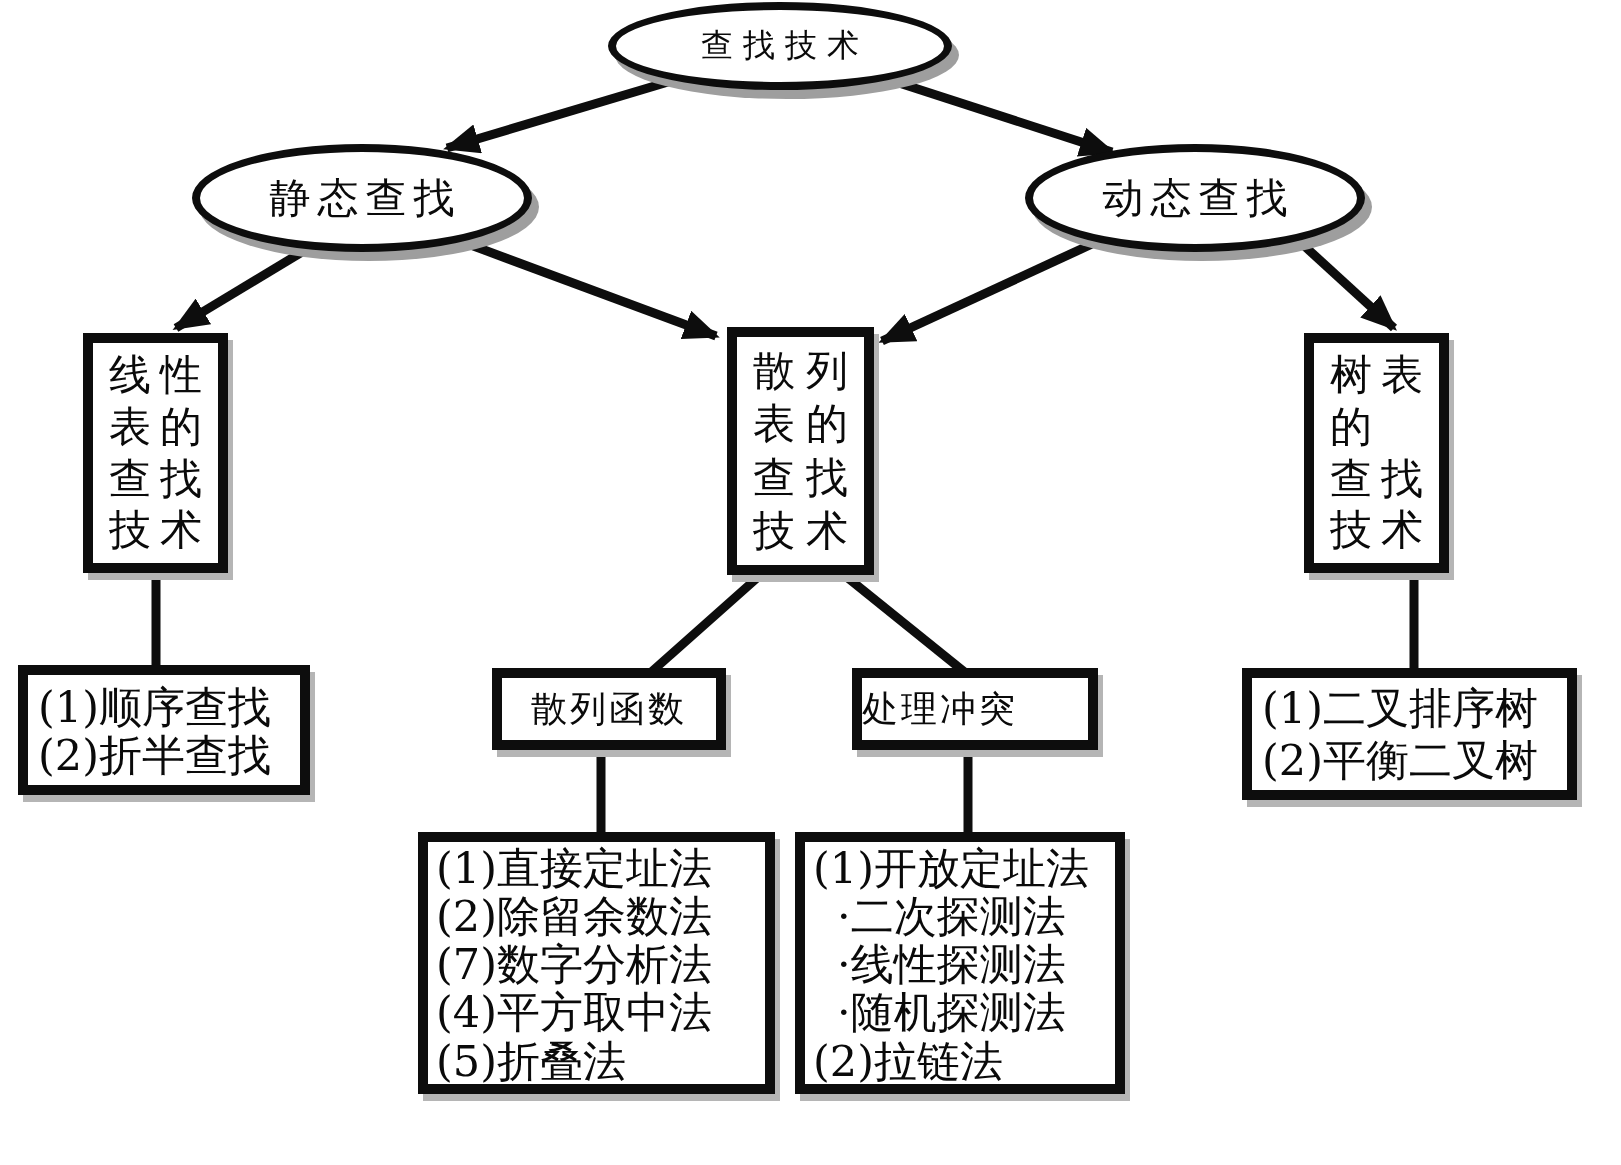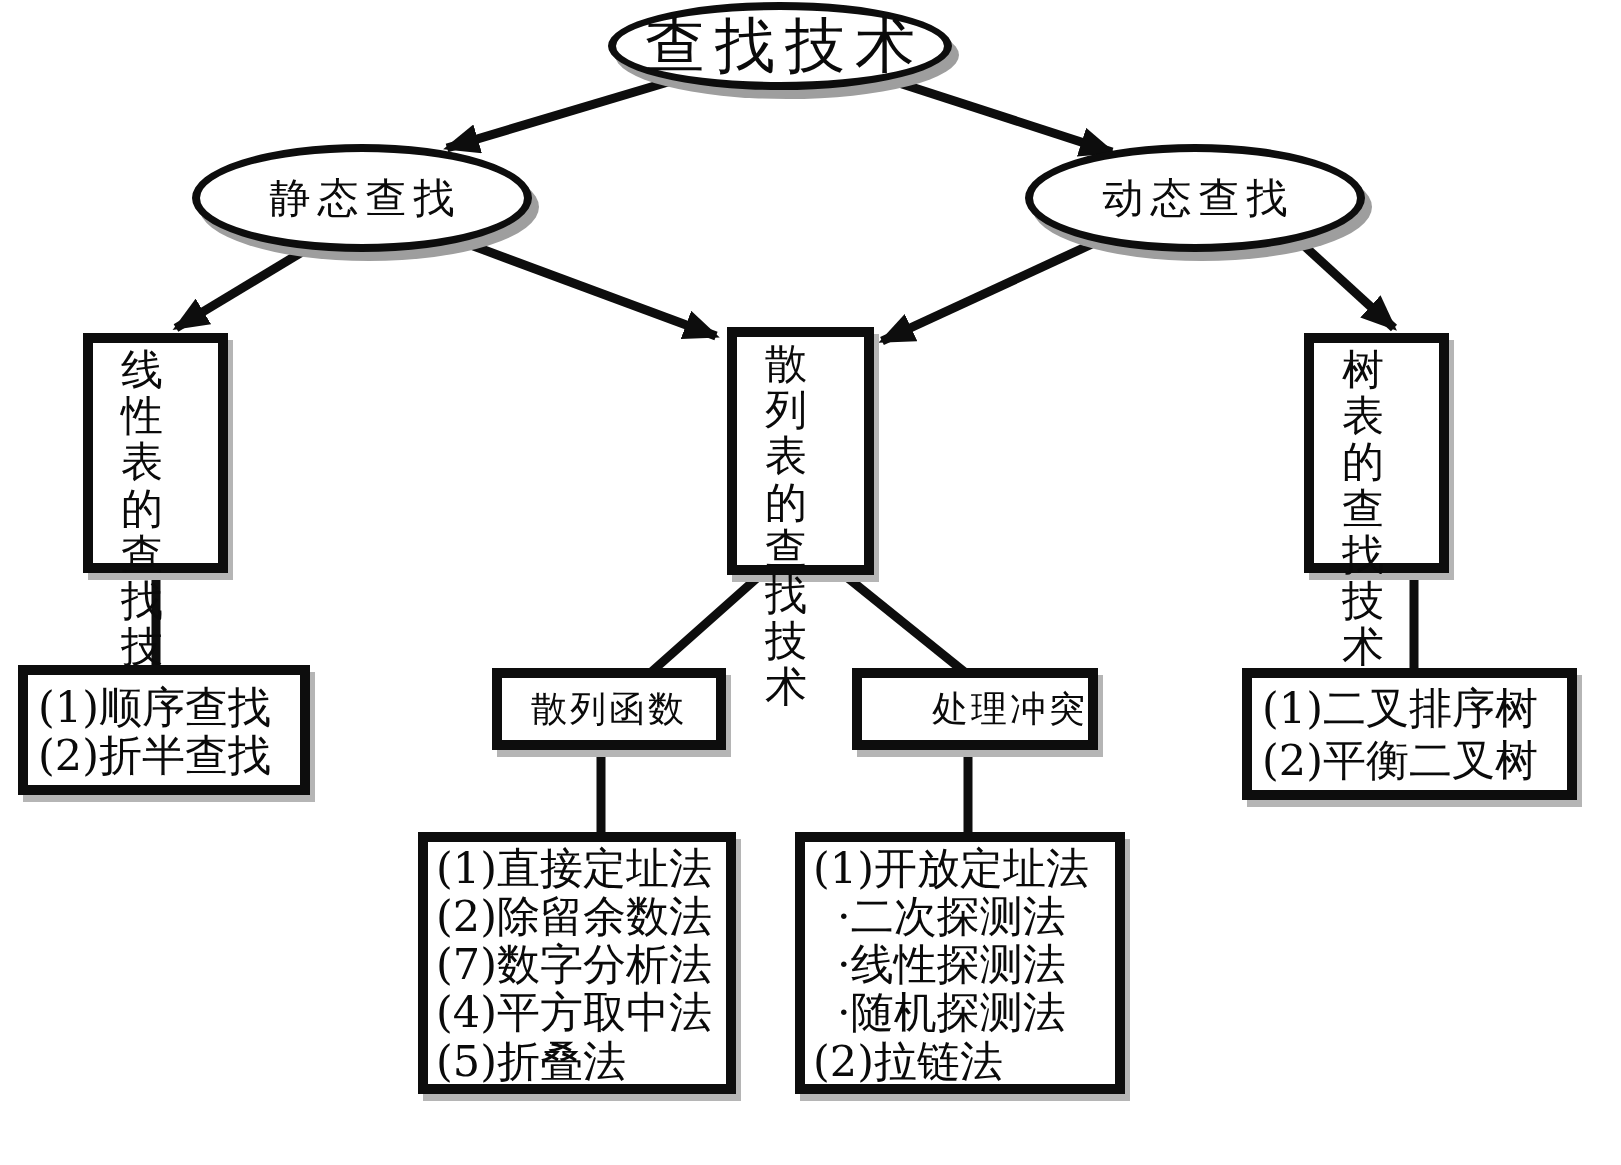--- a/index.html
+++ b/index.html
@@ -20,51 +20,51 @@
     border:8px solid #0d0d0d;
     border-radius:50%;
     display:flex;align-items:center;justify-content:center;
     box-shadow:7px 9px 0 #9e9e9e;
     box-sizing:border-box;
   }
   .e-root{left:608px;top:2px;width:344px;height:88px;}
   .e-static{left:192px;top:144px;width:340px;height:108px;}
   .e-dynamic{left:1025px;top:144px;width:340px;height:108px;}
   .ellipse .lbl{font-size:41px;letter-spacing:7px;white-space:nowrap;padding-left:7px;}
-  .e-root .lbl{font-size:60px;letter-spacing:10px;padding-left:10px;}
+  .e-root .lbl{font-size:32px;letter-spacing:10px;padding-left:10px;}
 
   
   .rbox{
     position:absolute;z-index:2;
     background:#ffffff;
     border:10px solid #0d0d0d;
     box-sizing:border-box;
     box-shadow:5px 7px 0 #b5b5b5;
     display:flex;flex-direction:column;justify-content:space-evenly;
   }
   
-  .l2{padding:4px 28px;}
+  .l2{padding:4px 16px;}
   .l2 .cjk-line{
     font-size:42px;line-height:1.1;
     text-align:justify;text-align-last:justify;
     width:100%;
   }
   .b-linear{left:83px;top:333px;width:145px;height:240px;}
   .b-hash{left:727px;top:327px;width:147px;height:248px;}
   .b-tree{left:1304px;top:333px;width:145px;height:240px;}
 
   
   .b-linmethods{left:18px;top:665px;width:292px;height:130px;padding:8px 10px;}
   .b-treemethods{left:1242px;top:668px;width:335px;height:132px;padding:2px 10px;}
   .b-hashfn{left:492px;top:668px;width:234px;height:82px;align-items:center;justify-content:center;}
-  .b-conflict{left:852px;top:668px;width:246px;height:82px;align-items:flex-end;justify-content:center;}
+  .b-conflict{left:852px;top:668px;width:246px;height:82px;align-items:flex-start;justify-content:center;}
   .small-label{font-size:36px;letter-spacing:3px;white-space:nowrap;}
 
   
-  .b-hashfn-list{left:418px;top:832px;width:318px;height:262px;padding:2px 8px;}
+  .b-hashfn-list{left:418px;top:832px;width:357px;height:262px;padding:2px 8px;}
   .b-conflict-list{left:795px;top:832px;width:330px;height:262px;padding:2px 8px;}
   .item-line{font-size:43px;line-height:1.12;white-space:nowrap;}
   .bullet-indent{padding-left:24px;}
 </style>
 </head>
 <body>
 
 <div class="stage">
 
   <svg class="wires" width="1621" height="1165" viewBox="0 0 1621 1165">

